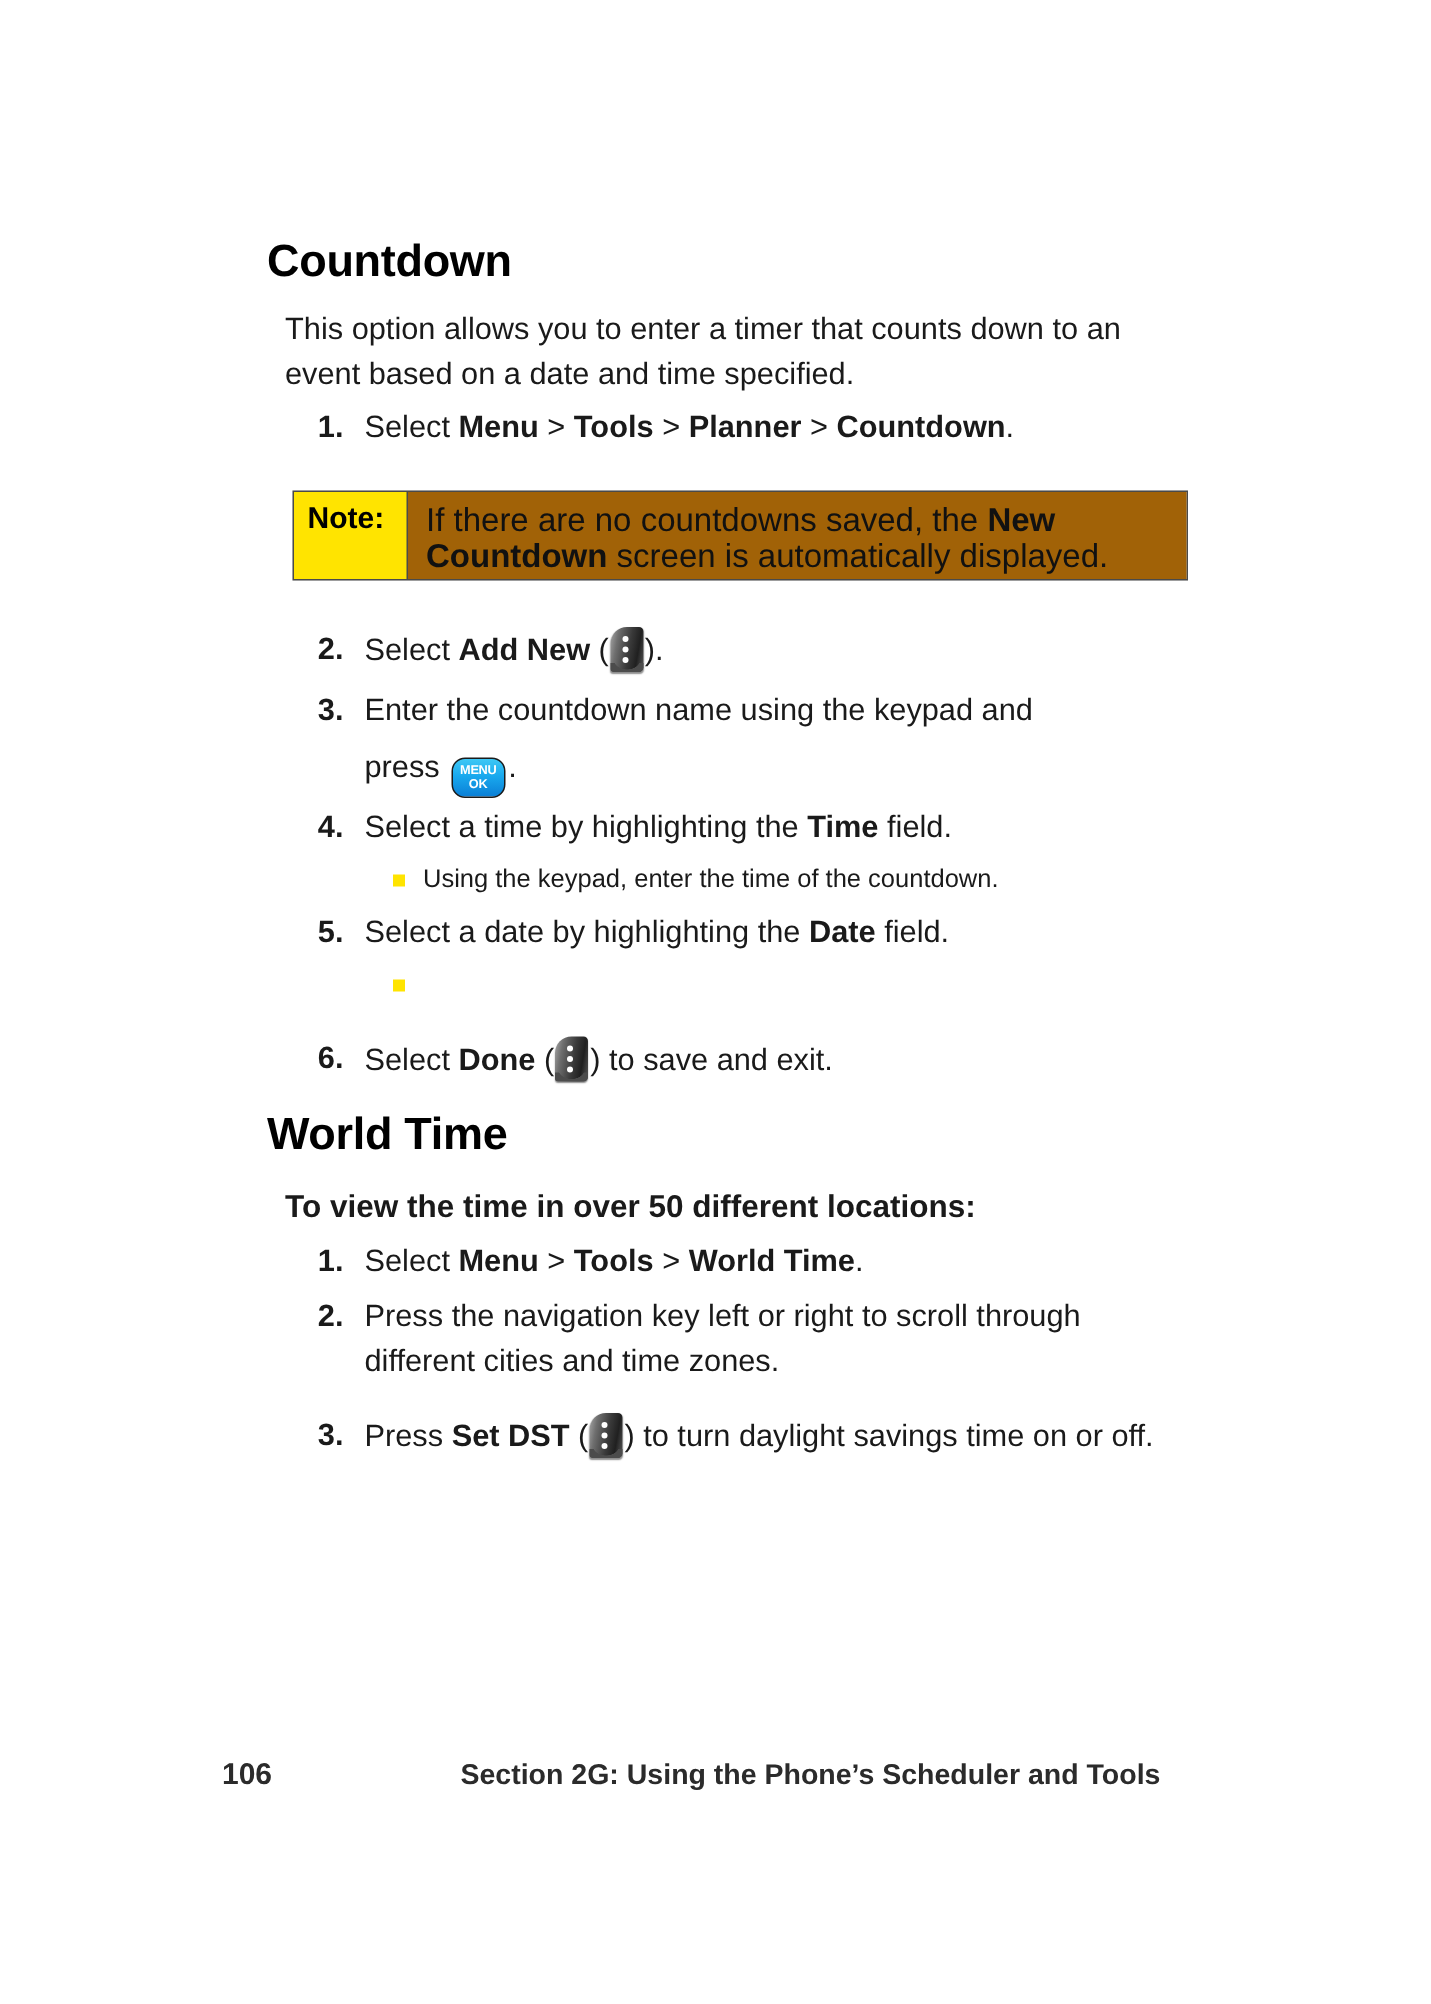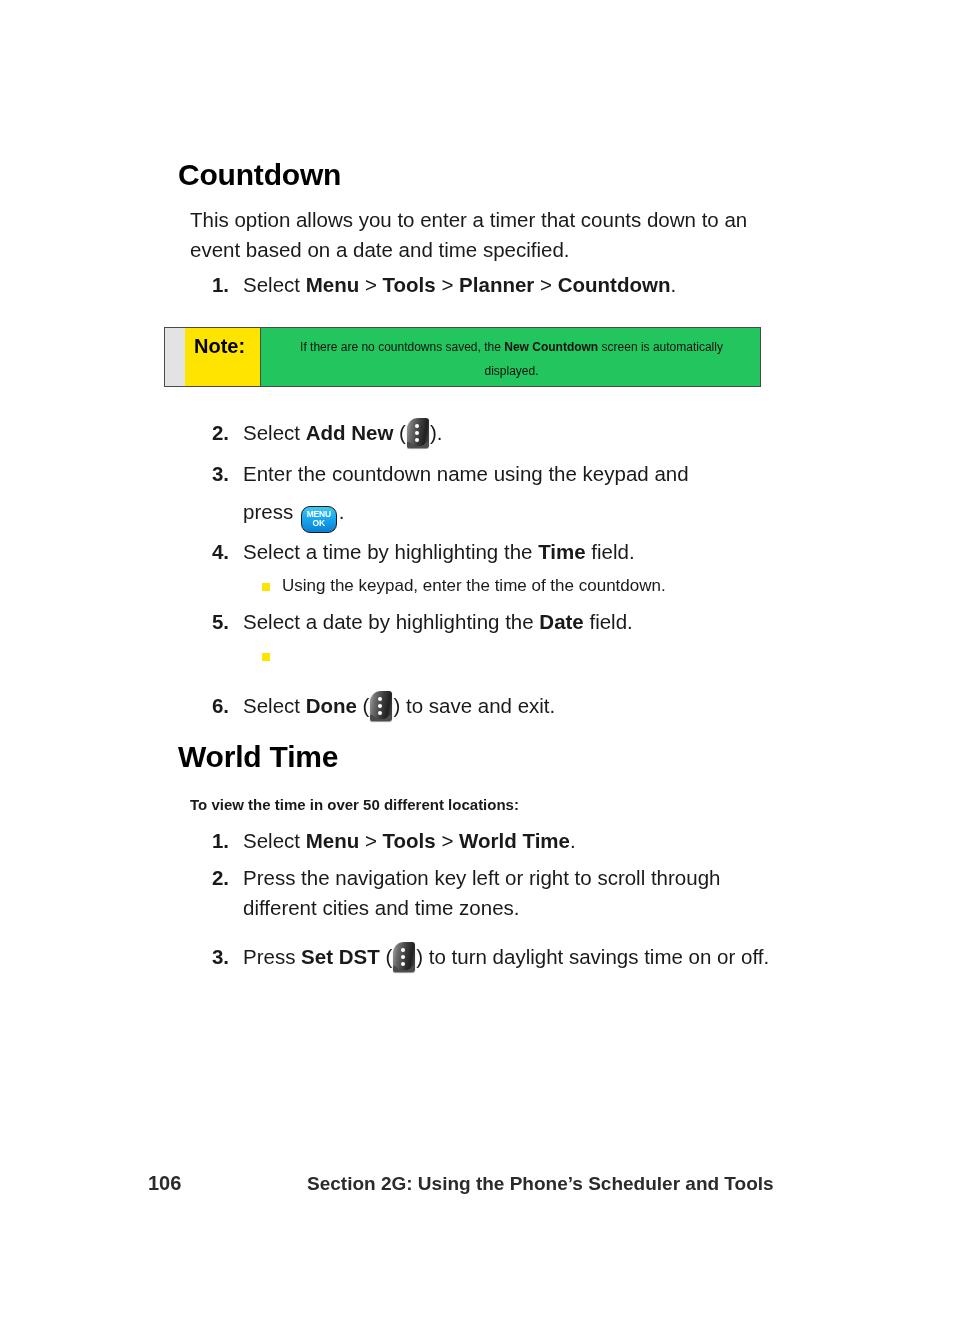--- a/index.html
+++ b/index.html
@@ -39,21 +39,21 @@
 
   
   .para {
     position: absolute;
     left: 190px;
     width: 600px;
     font-size: 20.5px;
     line-height: 30px;
     color: #1a1a1a;
   }
-  .para.bold { font-weight: bold; font-size: 15px; }
+  .para.bold { font-weight: bold; font-size: 21px; }
 
   
   .step {
     position: absolute;
     left: 190px;
     width: 600px;
     font-size: 20.5px;
     line-height: 30px;
     color: #1a1a1a;
   }
@@ -91,50 +91,48 @@
   .subbullet .txt {
     display: block;
     margin-left: 92px;
   }
 
   b, .b { font-weight: bold; }
 
   
   .notebox {
     position: absolute;
-    left: 164px;
+    left: 195px;
     top: 327px;
     width: 597px;
     height: 60px;
     border: 1.5px solid #4a4a4a;
     box-sizing: border-box;
     display: flex;
     background: #e3e3e3;
-    padding-left: 20px;
   }
   .notebox .label-cell {
     width: 76px;
     flex: 0 0 76px;
     background: #FFE400;
     border-right: 1.5px solid #4a4a4a;
     box-sizing: border-box;
     font-weight: bold;
     font-size: 20px;
     color: #000;
     padding: 7px 0 0 9px;
   }
   .notebox .body-cell {
     flex: 1 1 auto;
-    background: #22c55e;
+    background: #a16207;
     padding: 7px 10px 0 12px;
-    font-size: 12px;
+    font-size: 22px;
     line-height: 24px;
     color: #111;
     box-sizing: border-box;
-    text-align: center;
   }
 
   
   .softkey {
     display: inline-block;
     width: 22px;
     height: 30px;
     vertical-align: -8px;
     position: relative;
     margin: 0 1px;

